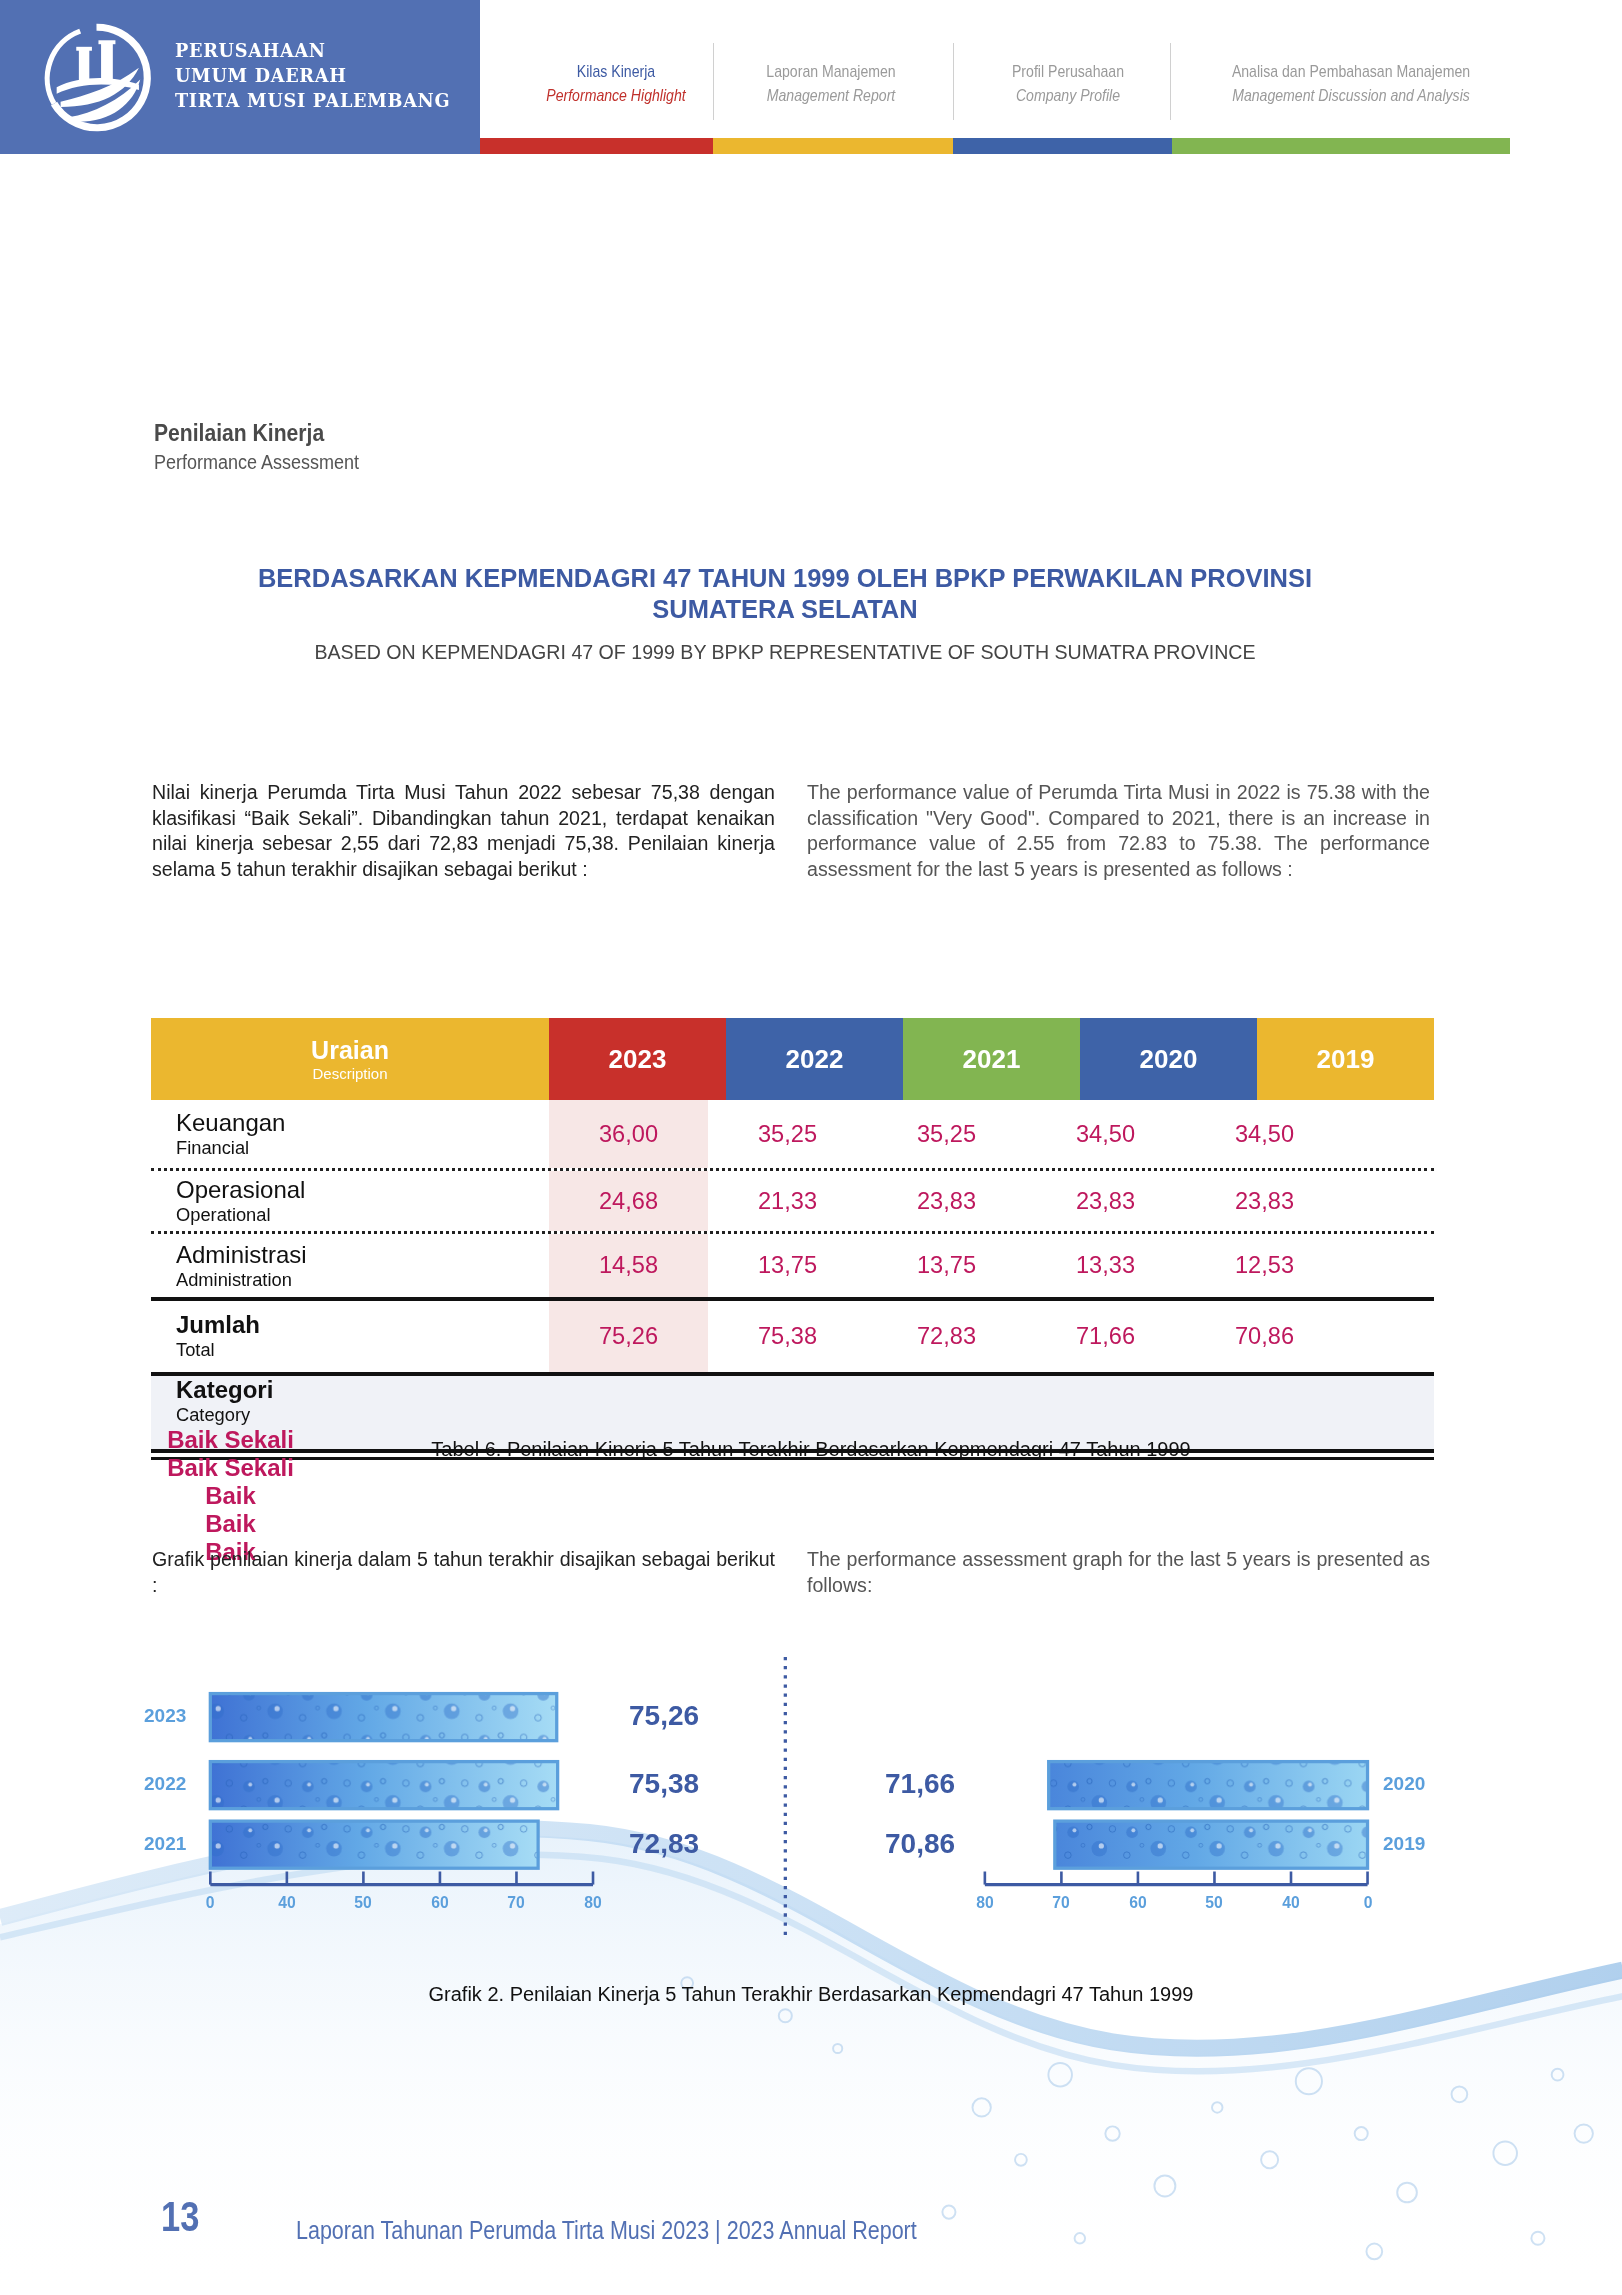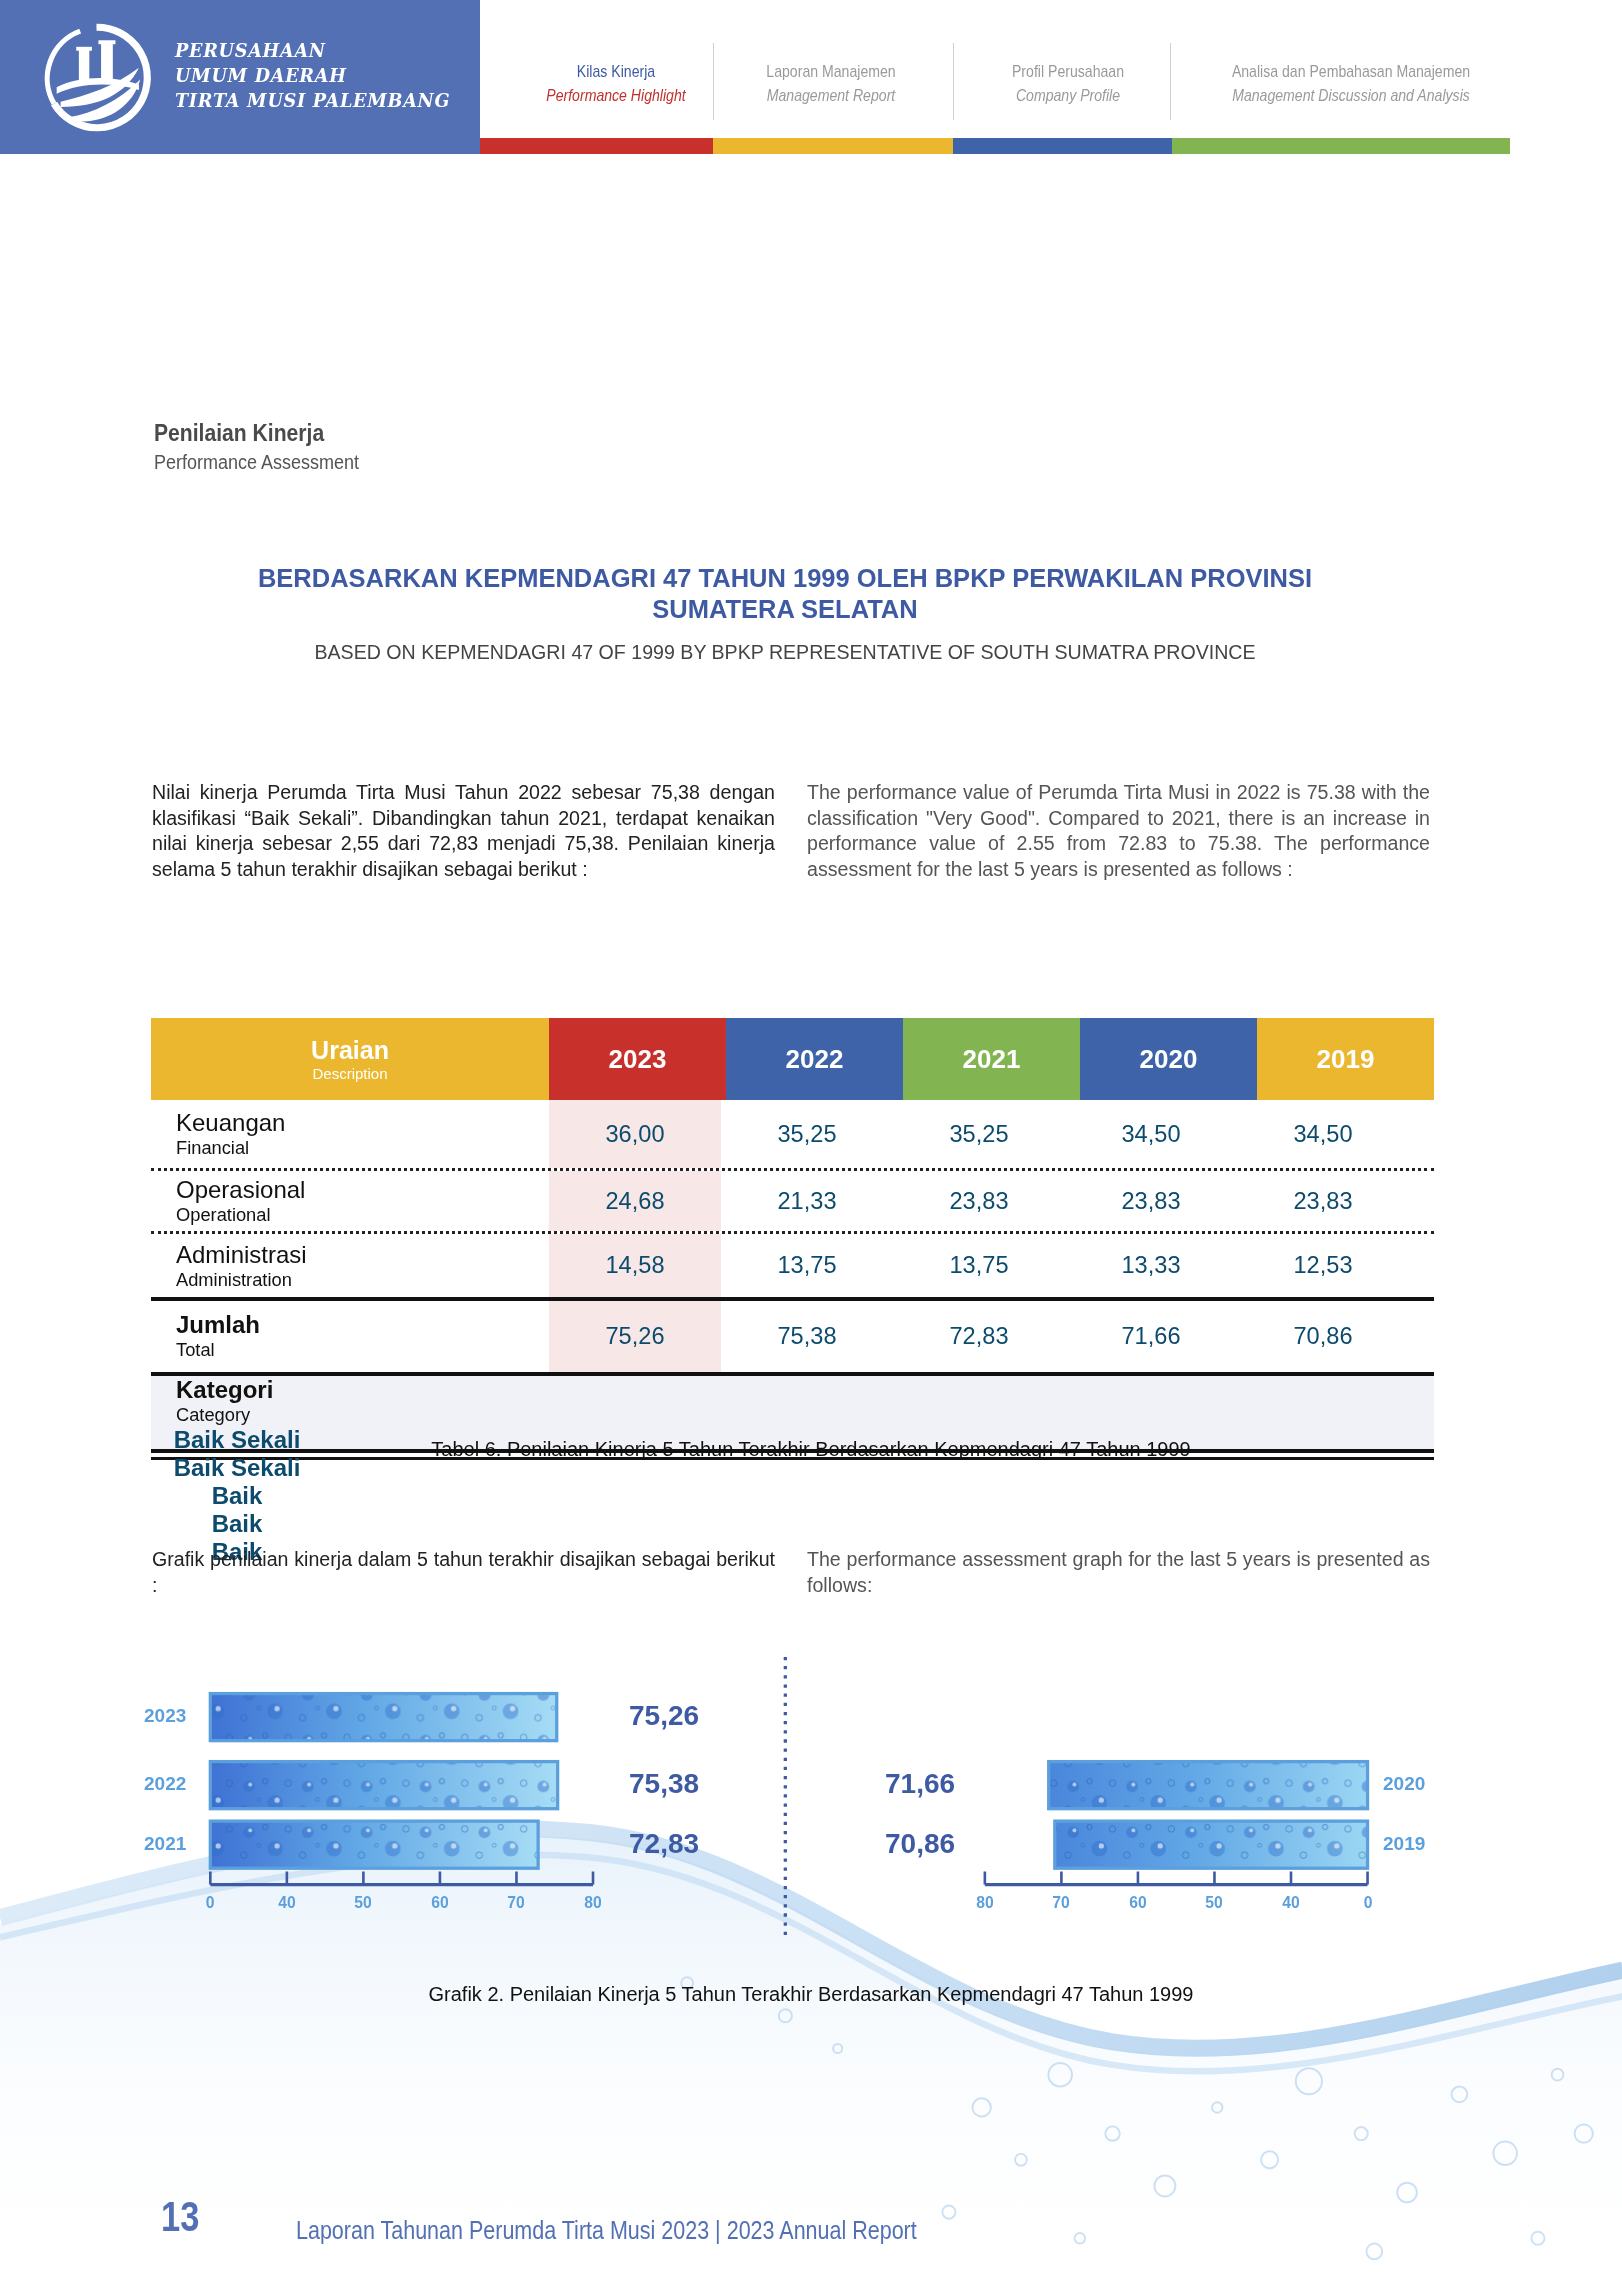--- a/index.html
+++ b/index.html
@@ -13,21 +13,21 @@
   .water-bg { position:absolute; left:0; top:1767px; width:1623px; height:529px; pointer-events:none; }
   
   .brand-block {
     position:absolute; left:0; top:0; width:480px; height:154px;
     background:#5270b3;
   }
   .brand-logo { position:absolute; left:41px; top:22px; width:111px; height:111px; }
   .brand-text {
     position:absolute; left:175px; top:38px;
     font-family:"DejaVu Serif", serif; font-weight:bold; color:#fff;
-    font-size:17.7px; line-height:25px; letter-spacing:0.7px;font-style:italic;
+    font-size:17.7px; line-height:25px; letter-spacing:0.7px;
   }
   .brand-text div { white-space:nowrap; }
   .nav { position:absolute; left:480px; top:0; height:154px; width:1027px; }
   .nav-item {
     position:absolute; top:60px; text-align:center;
     font-family:"Liberation Sans", sans-serif; font-size:16.4px; line-height:23.6px;
     color:#9a9a9a; transform:scaleX(0.86); transform-origin:center;
     white-space:nowrap;
   }
   .nav-item .en { font-style:italic; }
@@ -63,21 +63,21 @@
   .th { display:flex; flex-direction:column; justify-content:center; align-items:center; color:#fff; }
   .th.desc { width:398px; background:#ebb72f; }
   .th.desc .a { font-size:25px; font-weight:bold; }
   .th.desc .b { font-size:15px; }
   .th.year { width:177px; font-size:26px; font-weight:bold; }
   .trow { display:flex; position:relative; }
   .td-label { width:398px; padding-left:25px; box-sizing:border-box; display:flex; flex-direction:column; justify-content:center; }
   .td-label .a { font-size:24px; color:#111; }
   .td-label .b { font-size:18.3px; color:#111; }
   .td-label.bold .a { font-weight:bold; }
-  .td-val { width:172px; display:flex; align-items:center; justify-content:center; font-size:23.6px; color:#0c4a6e; }
+  .td-val { width:159px; display:flex; align-items:center; justify-content:center; font-size:23.6px; color:#be185d; }
   .td-val.hl { background:#f7e7e6; }
   .sep-dots { height:0; border-top:3.3px dotted #222; }
   .sep-solid { height:3.9px; background:#111; }
   .cat-row { background:#f0f2f7;flex-direction:column; }
   .cat-row .td-val { font-weight:bold; font-size:24px; }
   .table-bottom { height:3.9px; background:#111; }
   .table-bottom2 { height:3.9px; background:#111; margin-top:3.9px; }
 
   .caption { position:absolute; left:196px; width:1230px; text-align:center; font-size:20px; color:#111; }
 

